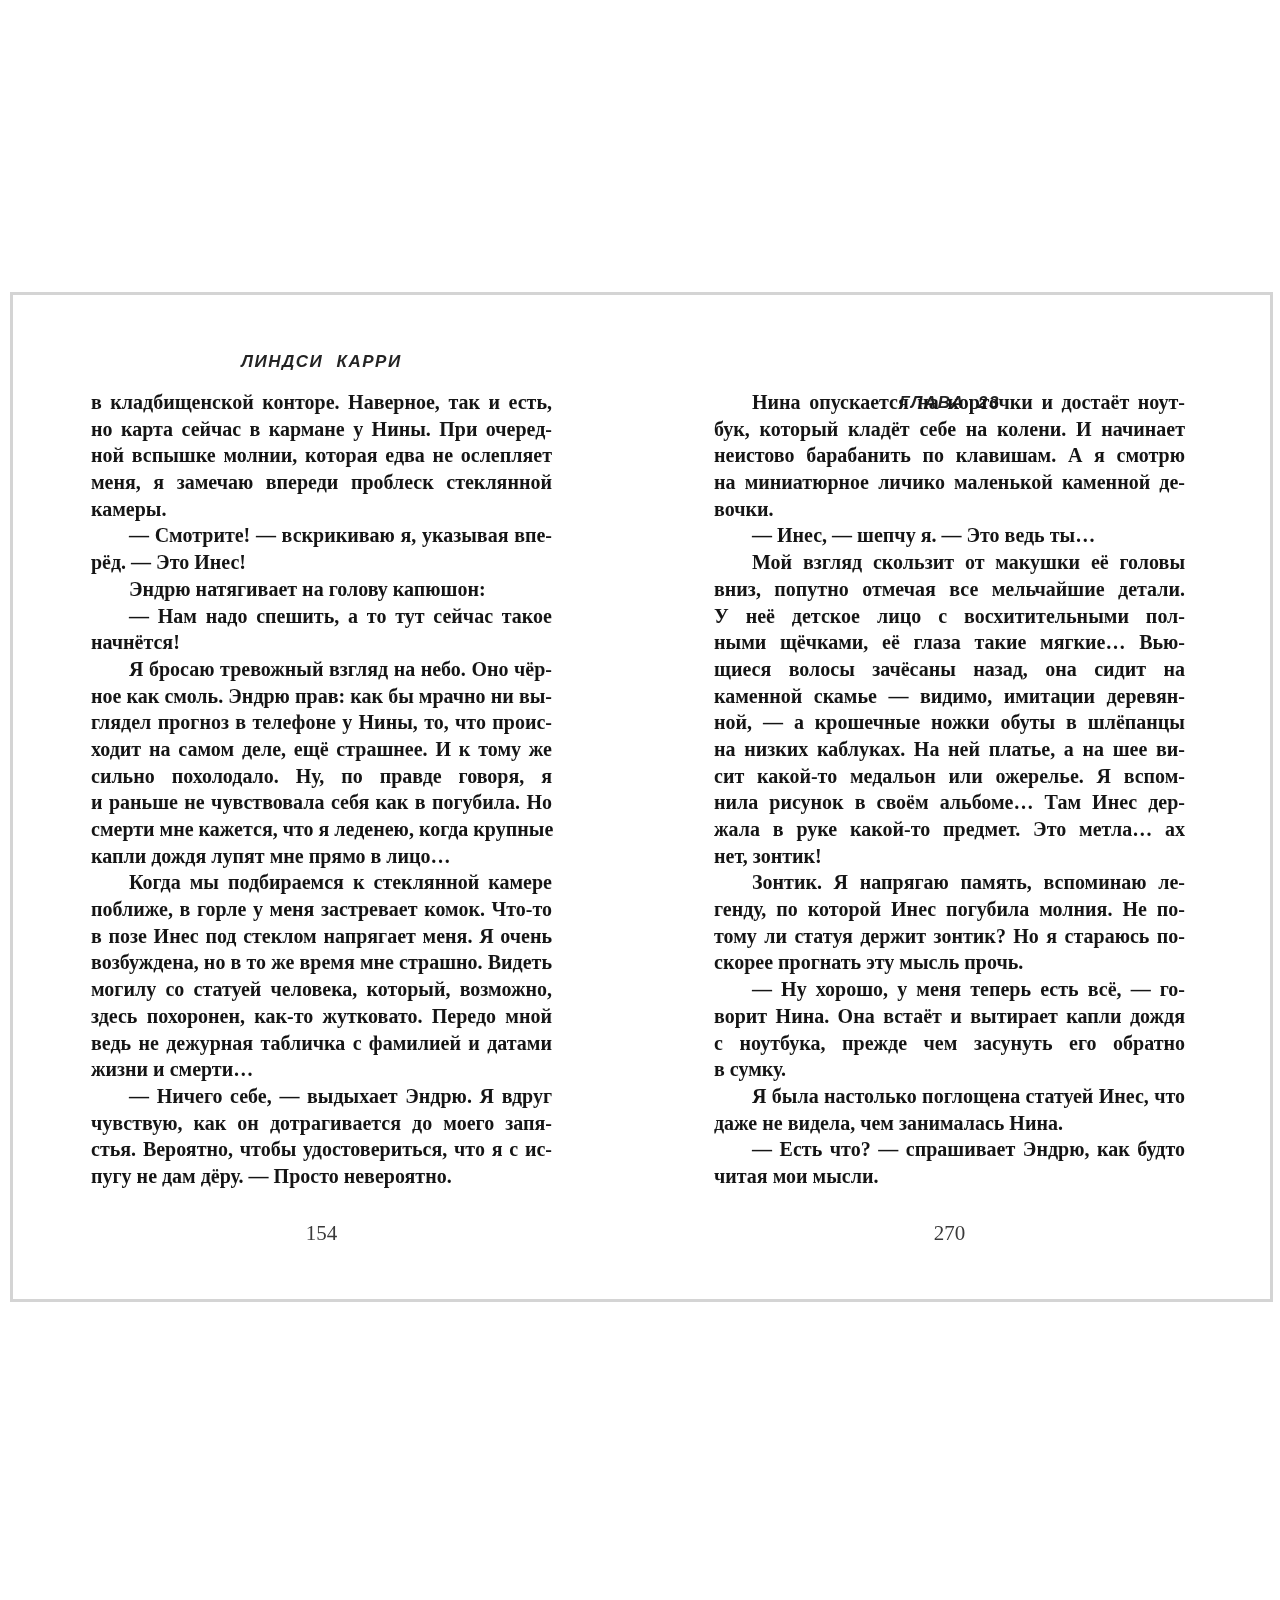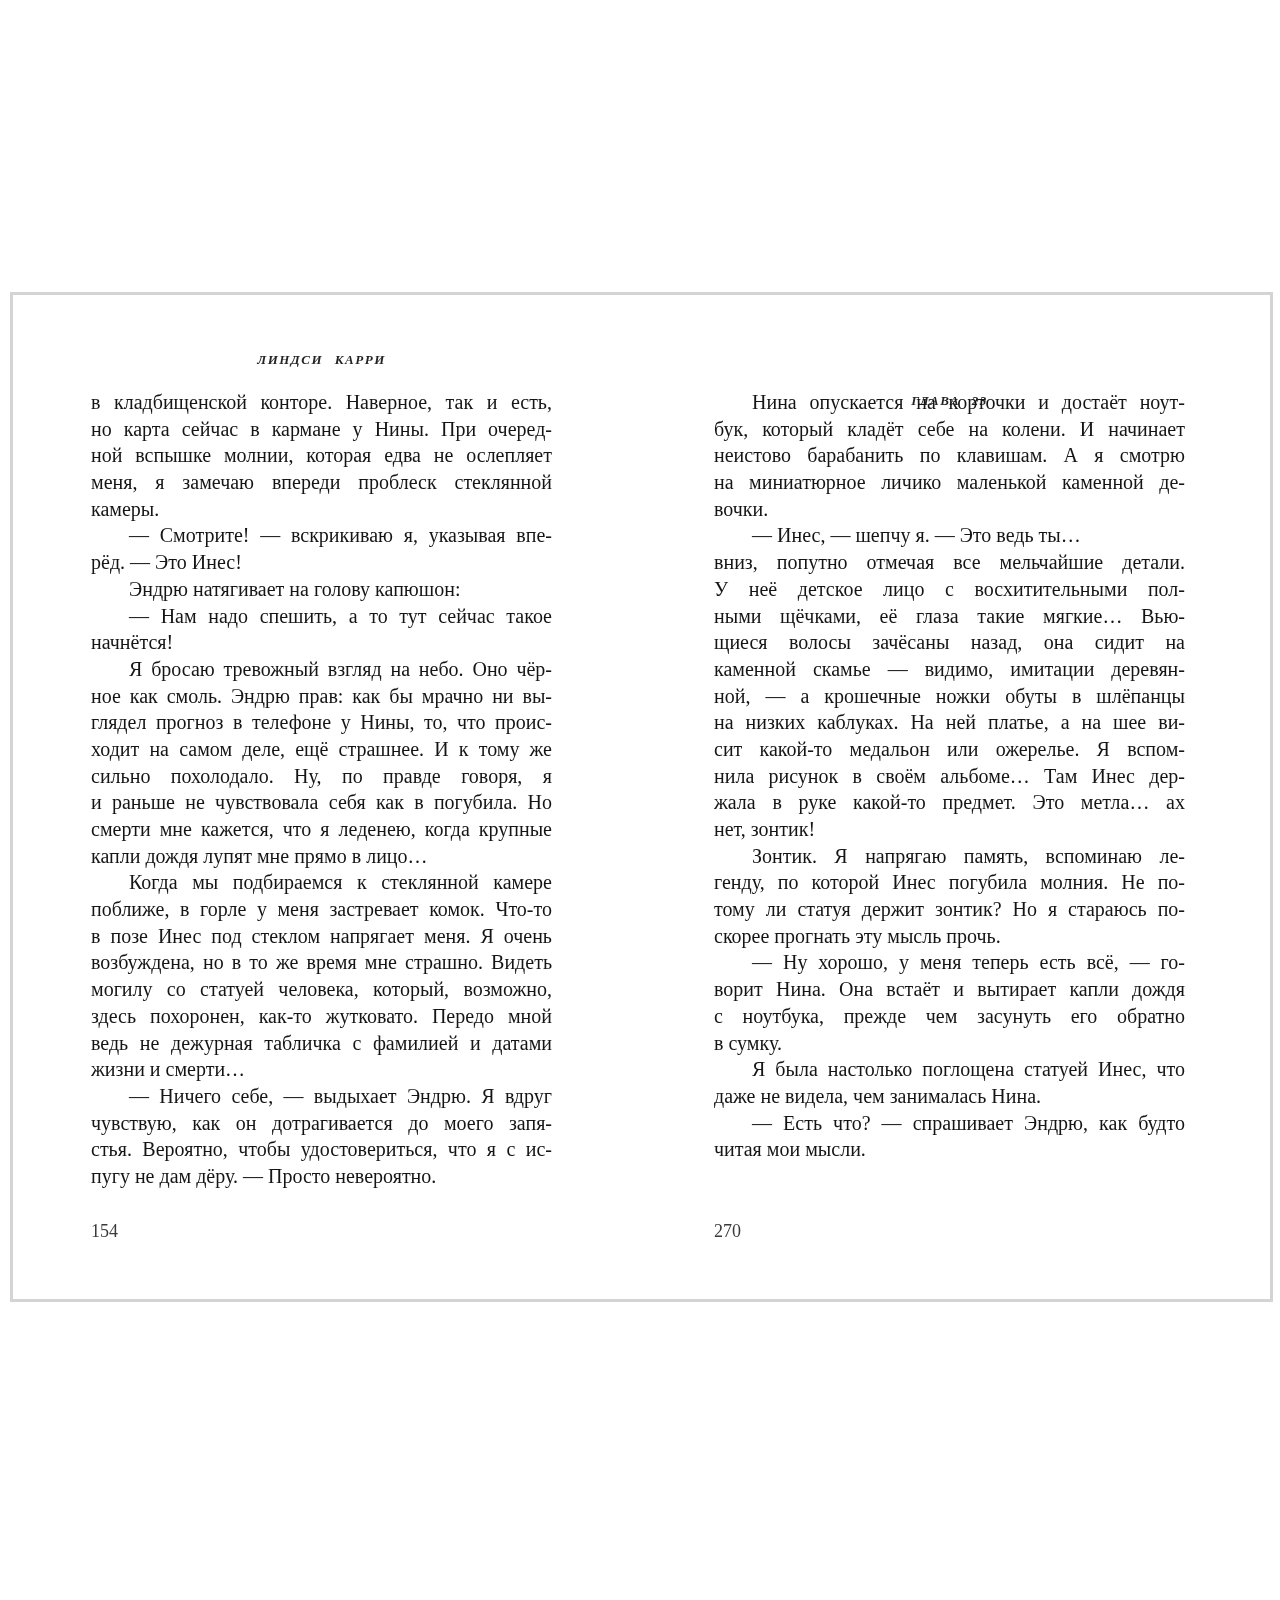--- a/index.html
+++ b/index.html
@@ -20,24 +20,24 @@
     top: 292px;
     width: 1257px;
     height: 1004px;
     border: 3px solid #d4d4d4;
     background: #ffffff;
   }
   .running-head {
     position: absolute;
     top: 352px;
     text-align: center;
-    font-family: Liberation Serif, serif;
+    font-family: Liberation Sans, sans-serif;
     font-weight: bold;
     font-style: italic;
-    font-size: 13px;
+    font-size: 17px;
     letter-spacing: 1.5px;
     word-spacing: 7px;
     color: #242424;
     white-space: nowrap;
   }
   .head-left  { left: 91px;  width: 461px; }
   .head-right { left: 714px; width: 471px; margin-top: 41px; }
 
   .textcol {
     position: absolute;
@@ -46,29 +46,30 @@
     line-height: 26.7px;
   }
   .col-left  { left: 91px;  width: 461px; }
   .col-right { left: 714px; width: 471px; }
 
   .line {
     height: 26.7px;
     text-align: justify;
     text-align-last: justify;
     white-space: nowrap;
+    font-weight: bold;
   }
   .line.indent { padding-left: 38px; }
   .line.pend   { text-align-last: left; }
 
   .pagenum {
     position: absolute;
     top: 1221px;
-    text-align: left;
-    font-size: 18px;
+    text-align: center;
+    font-size: 21px;
     color: #3a3a3a;
   }
   .pn-left  { left: 91px;  width: 461px; }
   .pn-right { left: 714px; width: 471px; }
 </style>
 </head>
 <body>
 
 <div class="sheet"></div>
 
@@ -109,20 +110,21 @@
     <div class="line pend">пугу не дам дёру. — Просто невероятно.</div>
   </div>
 
 <div class="textcol col-right">
     <div class="line indent">Нина опускается на корточки и достаёт ноут-</div>
     <div class="line">бук, который кладёт себе на колени. И начинает</div>
     <div class="line">неистово барабанить по клавишам. А я смотрю</div>
     <div class="line">на миниатюрное личико маленькой каменной де-</div>
     <div class="line pend">вочки.</div>
     <div class="line indent pend">— Инес, — шепчу я. — Это ведь ты…</div>
+    <div class="line indent">Мой взгляд скользит от макушки её головы</div>
     <div class="line">вниз, попутно отмечая все мельчайшие детали.</div>
     <div class="line">У неё детское лицо с восхитительными пол-</div>
     <div class="line">ными щёчками, её глаза такие мягкие… Вью-</div>
     <div class="line">щиеся волосы зачёсаны назад, она сидит на</div>
     <div class="line">каменной скамье — видимо, имитации деревян-</div>
     <div class="line">ной, — а крошечные ножки обуты в шлёпанцы</div>
     <div class="line">на низких каблуках. На ней платье, а на шее ви-</div>
     <div class="line">сит какой-то медальон или ожерелье. Я вспом-</div>
     <div class="line">нила рисунок в своём альбоме… Там Инес дер-</div>
     <div class="line">жала в руке какой-то предмет. Это метла… ах</div>

